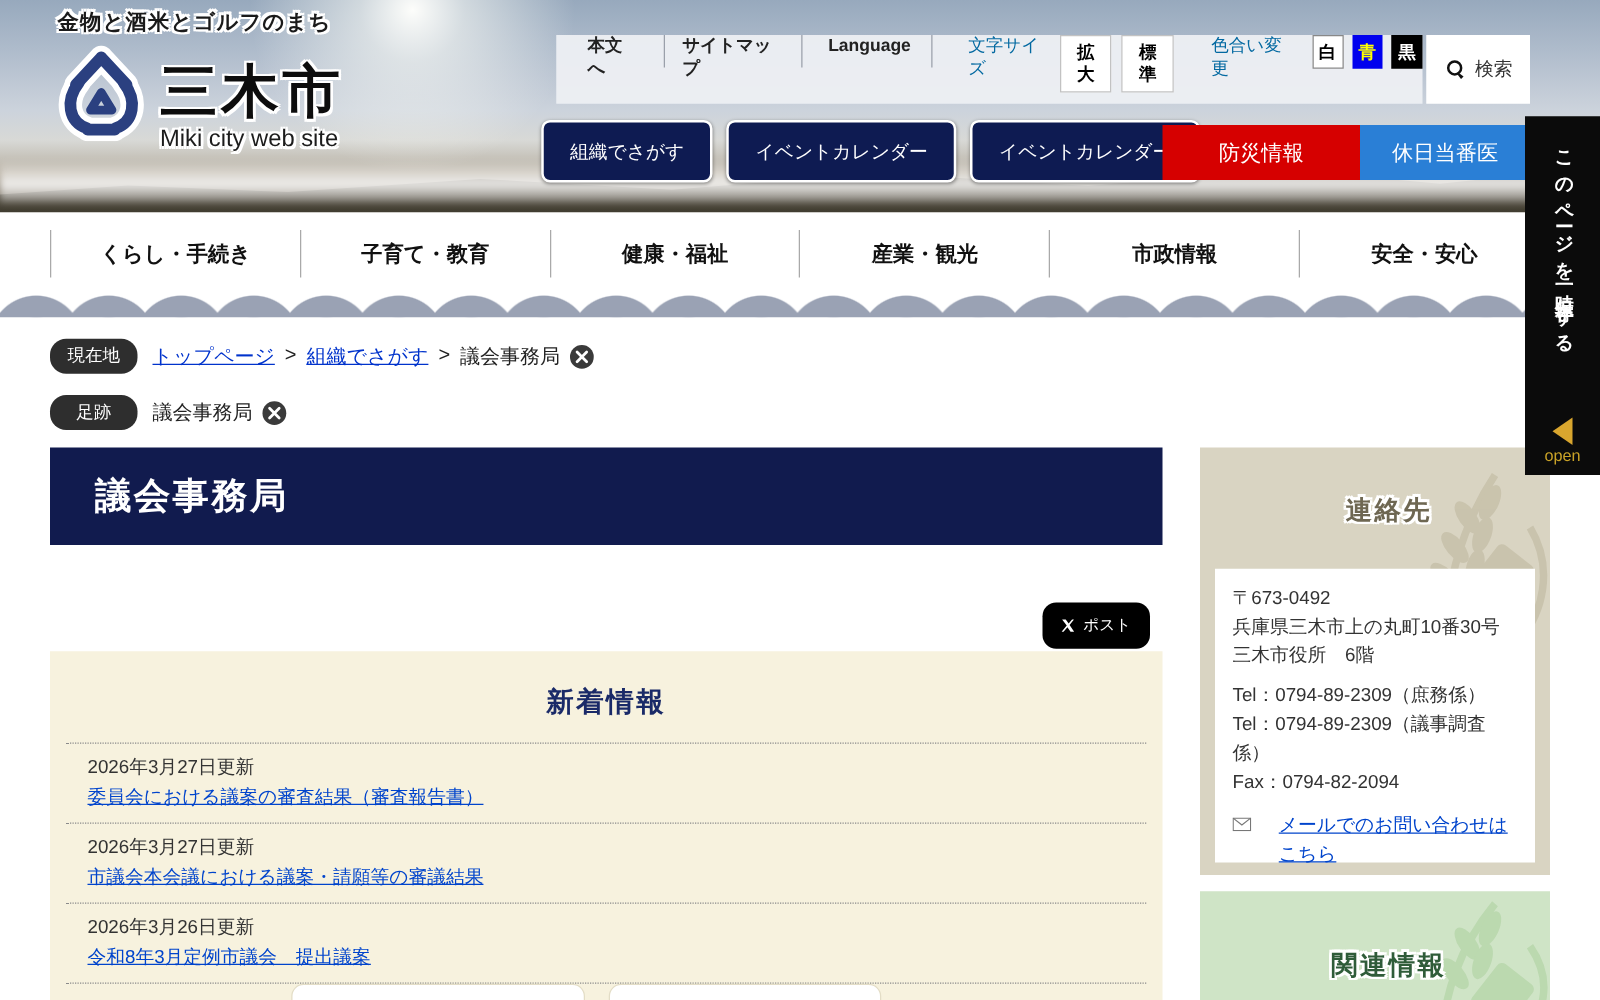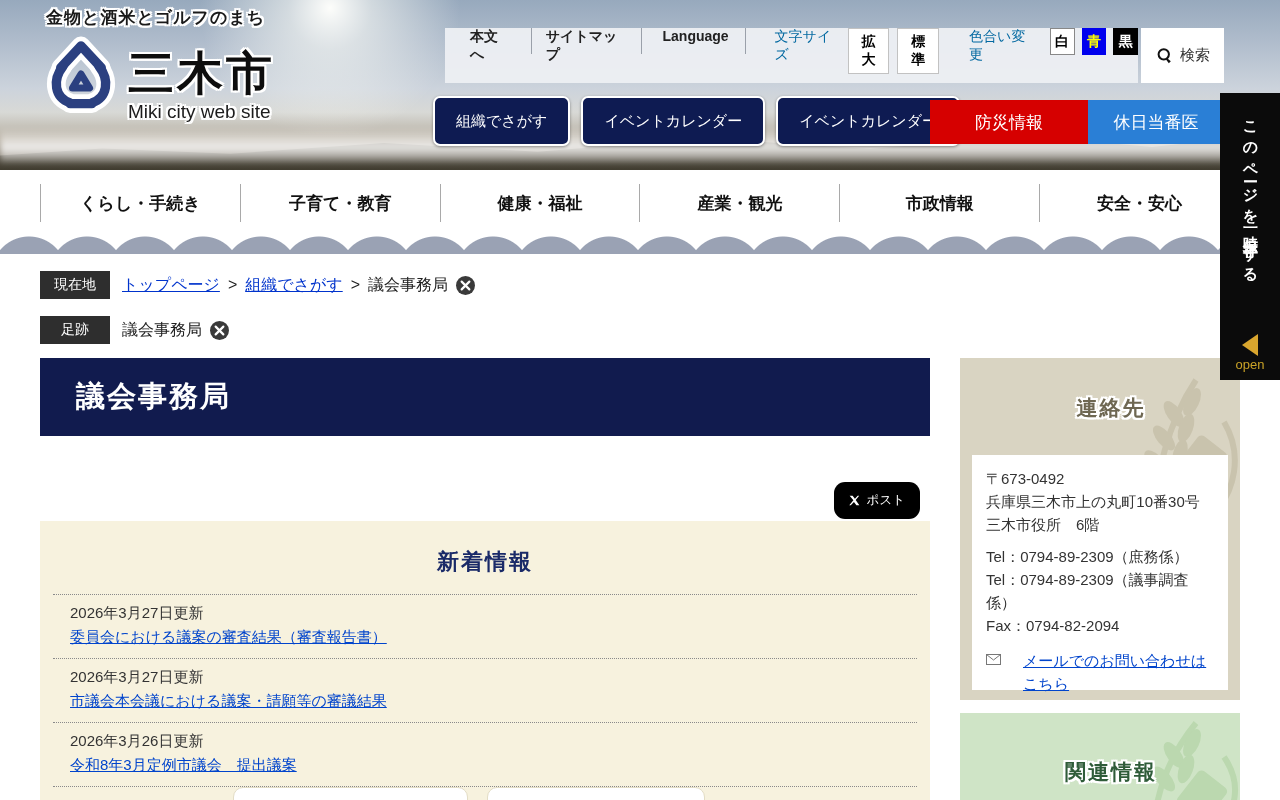--- a/index.html
+++ b/index.html
@@ -58,21 +58,21 @@
   .nav-sep { width:1px; height:38px; background:#a9a9a9; align-self:center; }
 
   
   .wave { position:absolute; left:0; top:236px; width:1280px; height:18px;
     background-image:radial-gradient(circle at 29px 38px, #9aa2b4 37px, rgba(154,162,180,0) 38px);
     background-size:58px 18px; background-repeat:repeat-x; }
 
   
   .crumb-row { position:absolute; left:40px; display:flex; align-items:center; height:28px; font-size:16px; }
   .crumb-row.r1 { top:271px; } .crumb-row.r2 { top:316px; }
-  .crumb-label { width:70px; height:28px; background:#2e2e2e; color:#fff; font-size:14px; display:flex; align-items:center; justify-content:center; }
+  .crumb-label { width:70px; height:28px; background:#2e2e2e; color:#fff; font-size:14px; display:flex; align-items:center; justify-content:center;border-radius:13px; }
   .crumb-content { margin-left:12px; display:flex; align-items:center; gap:8px; color:#222; }
   .crumb-content a { color:#0033cc; text-decoration:underline; cursor:pointer; }
   .circle-x { width:19px; height:19px; border-radius:50%; background:#3a3a3a; display:inline-flex; align-items:center; justify-content:center; cursor:pointer; }
 
   
   .title-banner { position:absolute; left:40px; top:358px; width:890px; height:78px; background:#111b4e; color:#fff; display:flex; align-items:center; padding-left:36px; font-size:29px; letter-spacing:2px; }
 
   
   .print-row { position:absolute; left:40px; top:446px; width:890px; display:flex; justify-content:flex-end; gap:5px; }
   .print-btn { display:flex; align-items:center; gap:6px; border:1px solid #a8a8a8; border-radius:4px; background:#fff; padding:2px 10px; cursor:pointer; font-family:inherit; font-size:15px; }

